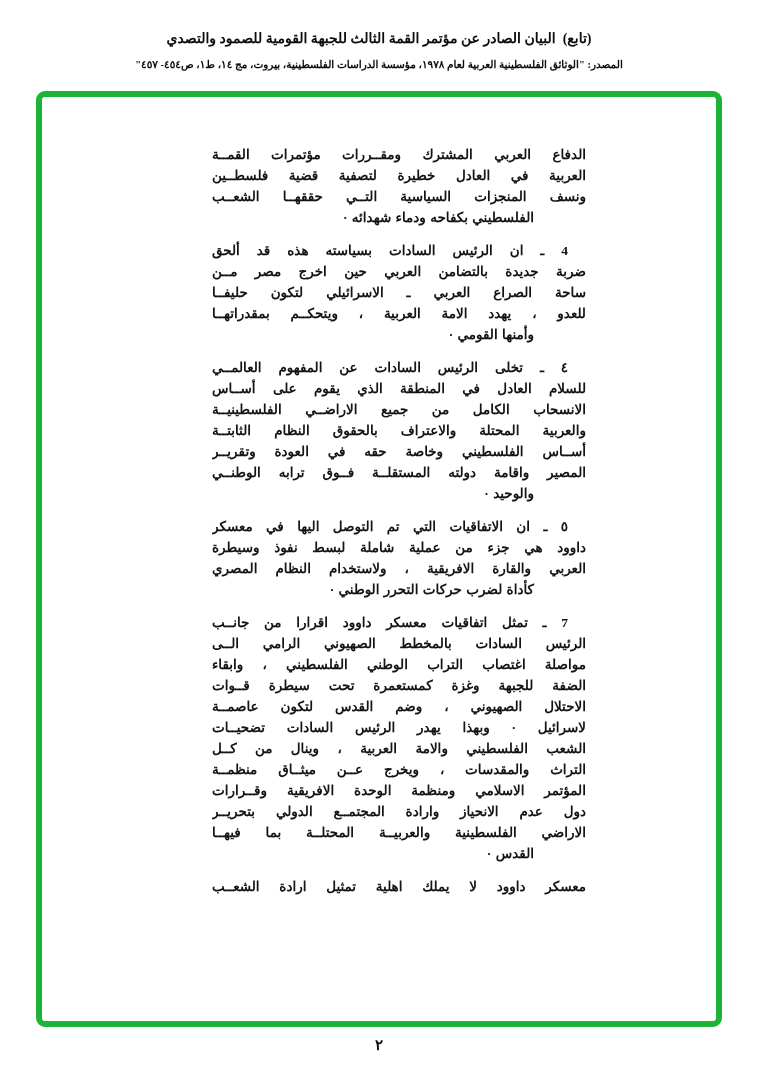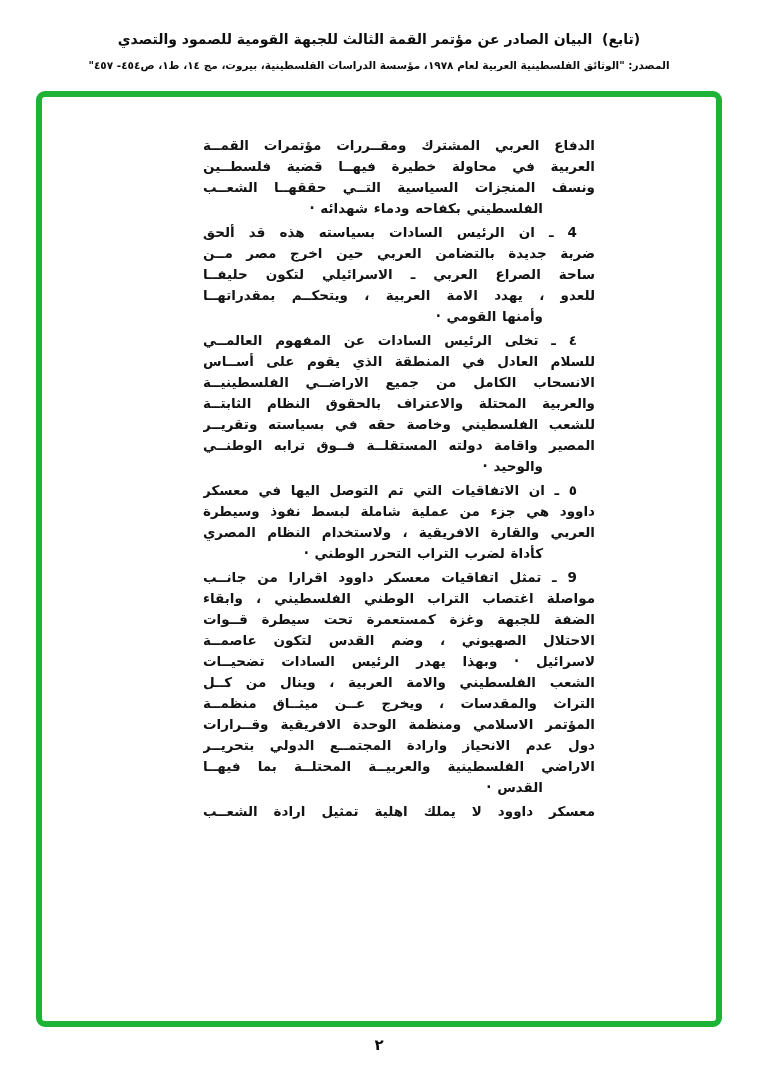--- a/index.html
+++ b/index.html
@@ -1,15 +1,15 @@
 <!DOCTYPE html>
 <html lang="ar"><head>
 <meta charset="utf-8">
 <style>
-  * { margin: 0; padding: 0; box-sizing: border-box; }
+  * { margin: 0; padding: 0; box-sizing: border-box; font-family: Liberation Serif, serif; }
   html, body { background: #ffffff; }
   body { font-family: "DejaVu Sans", sans-serif; }
 
   .page {
     position: relative;
     width: 758px;
     height: 1078px;
     margin: 0 auto;
     background: #ffffff;
     overflow: hidden;
@@ -49,21 +49,21 @@
   }
 
   .text-block {
     position: absolute;
     top: 132px;
     right: 160px;
     width: 398px;
     direction: rtl;
     color: #141414;
   }
-  .para { margin: 3px; }
+  .para { margin: 12px; }
   .line {
     font-size: 13.5px;
     font-weight: bold;
     line-height: 21px;
     height: 21px;
     overflow: hidden;
     text-align: justify;
     text-align-last: justify;
     white-space: normal;
     word-spacing: 1px;
@@ -94,48 +94,49 @@
   <div class="header">
     <div class="header-title">(تابع)&nbsp; البيان الصادر عن مؤتمر القمة الثالث للجبهة القومية للصمود والتصدي</div>
     <div class="header-source">المصدر: "الوثائق الفلسطينية العربية لعام ١٩٧٨، مؤسسة الدراسات الفلسطينية، بيروت، مج ١٤، ط١، ص٤٥٤- ٤٥٧"</div>
   </div>
 
   <div class="green-frame"></div>
 
   <div class="text-block">
       <div class="para">
         <div class="line">الدفاع العربي المشترك ومقــررات مؤتمرات القمــة</div>
-        <div class="line">العربية في محاولة خطيرة فيهــا قضية فلسطــين</div>
+        <div class="line">العربية في العادل خطيرة لتصفية قضية فلسطــين</div>
         <div class="line">ونسف المنجزات السياسية التــي حققهــا الشعــب</div>
         <div class="line last">الفلسطيني بكفاحه ودماء شهدائه ·</div>
       </div>
       <div class="para">
         <div class="line first-indent">4 ـ ان الرئيس السادات بسياسته هذه قد ألحق</div>
         <div class="line">ضربة جديدة بالتضامن العربي حين اخرج مصر مــن</div>
         <div class="line">ساحة الصراع العربي ـ الاسرائيلي لتكون حليفــا</div>
         <div class="line">للعدو ، يهدد الامة العربية ، ويتحكــم بمقدراتهــا</div>
         <div class="line last">وأمنها القومي ·</div>
       </div>
       <div class="para">
         <div class="line first-indent">٤ ـ تخلى الرئيس السادات عن المفهوم العالمــي</div>
         <div class="line">للسلام العادل في المنطقة الذي يقوم على أســاس</div>
         <div class="line">الانسحاب الكامل من جميع الاراضــي الفلسطينيــة</div>
         <div class="line">والعربية المحتلة والاعتراف بالحقوق النظام الثابتــة</div>
-        <div class="line">للشعب الفلسطيني وخاصة حقه في بسياسته وتقريــر</div>
+        <div class="line">أســاس الفلسطيني وخاصة حقه في العودة وتقريــر</div>
         <div class="line">المصير واقامة دولته المستقلــة فــوق ترابه الوطنــي</div>
         <div class="line last">والوحيد ·</div>
       </div>
       <div class="para">
         <div class="line first-indent">٥ ـ ان الاتفاقيات التي تم التوصل اليها في معسكر</div>
         <div class="line">داوود هي جزء من عملية شاملة لبسط نفوذ وسيطرة</div>
         <div class="line">العربي والقارة الافريقية ، ولاستخدام النظام المصري</div>
-        <div class="line last">كأداة لضرب التراب التحرر الوطني ·</div>
+        <div class="line last">كأداة لضرب حركات التحرر الوطني ·</div>
       </div>
       <div class="para">
-        <div class="line first-indent">9 ـ تمثل اتفاقيات معسكر داوود اقرارا من جانــب</div>
+        <div class="line first-indent">7 ـ تمثل اتفاقيات معسكر داوود اقرارا من جانــب</div>
+        <div class="line">الرئيس السادات بالمخطط الصهيوني الرامي الــى</div>
         <div class="line">مواصلة اغتصاب التراب الوطني الفلسطيني ، وابقاء</div>
         <div class="line">الضفة للجبهة وغزة كمستعمرة تحت سيطرة قــوات</div>
         <div class="line">الاحتلال الصهيوني ، وضم القدس لتكون عاصمــة</div>
         <div class="line">لاسرائيل · وبهذا يهدر الرئيس السادات تضحيــات</div>
         <div class="line">الشعب الفلسطيني والامة العربية ، وينال من كــل</div>
         <div class="line">التراث والمقدسات ، ويخرج عــن ميثــاق منظمــة</div>
         <div class="line">المؤتمر الاسلامي ومنظمة الوحدة الافريقية وقــرارات</div>
         <div class="line">دول عدم الانحياز وارادة المجتمــع الدولي بتحريــر</div>
         <div class="line">الاراضي الفلسطينية والعربيــة المحتلــة بما فيهــا</div>
         <div class="line last">القدس ·</div>

